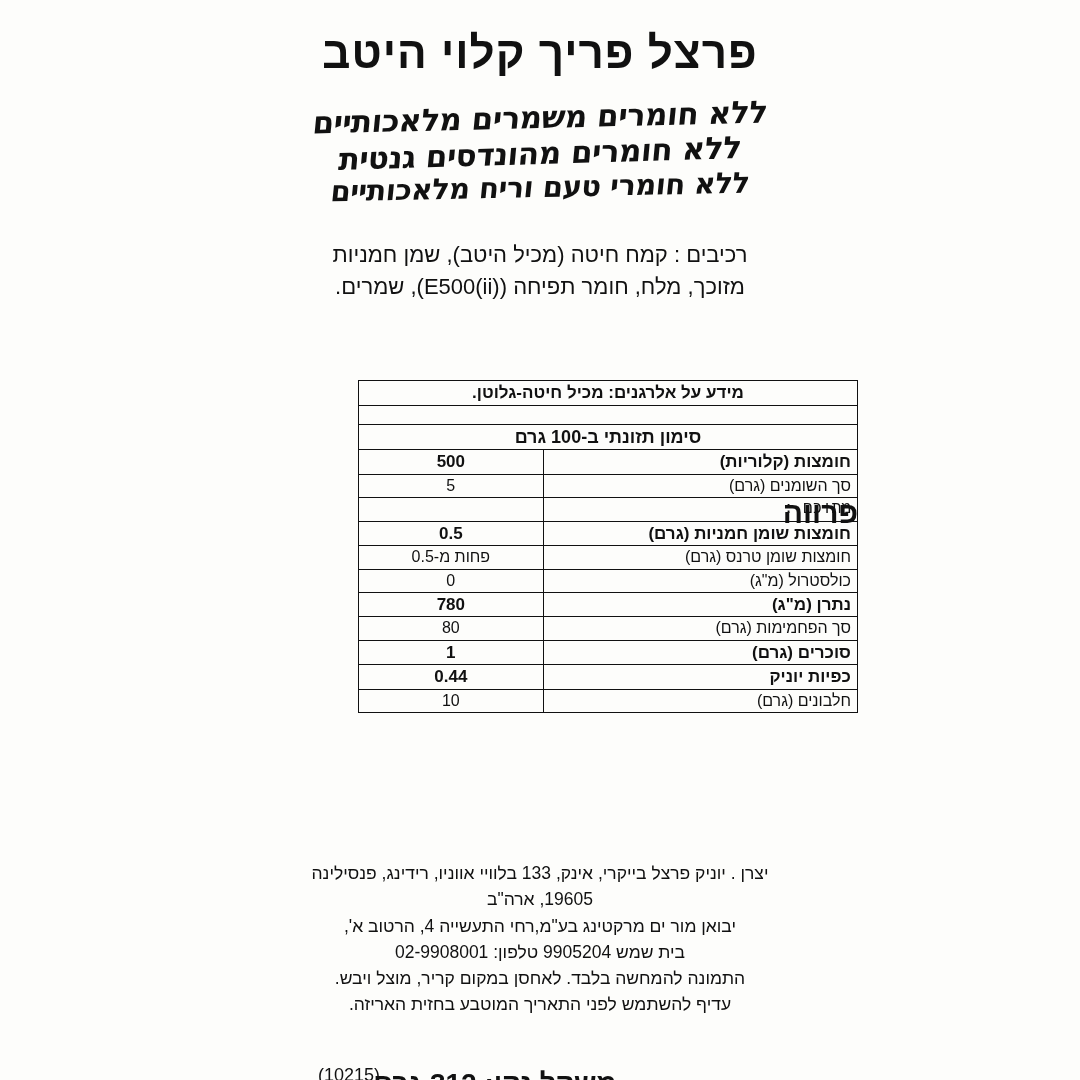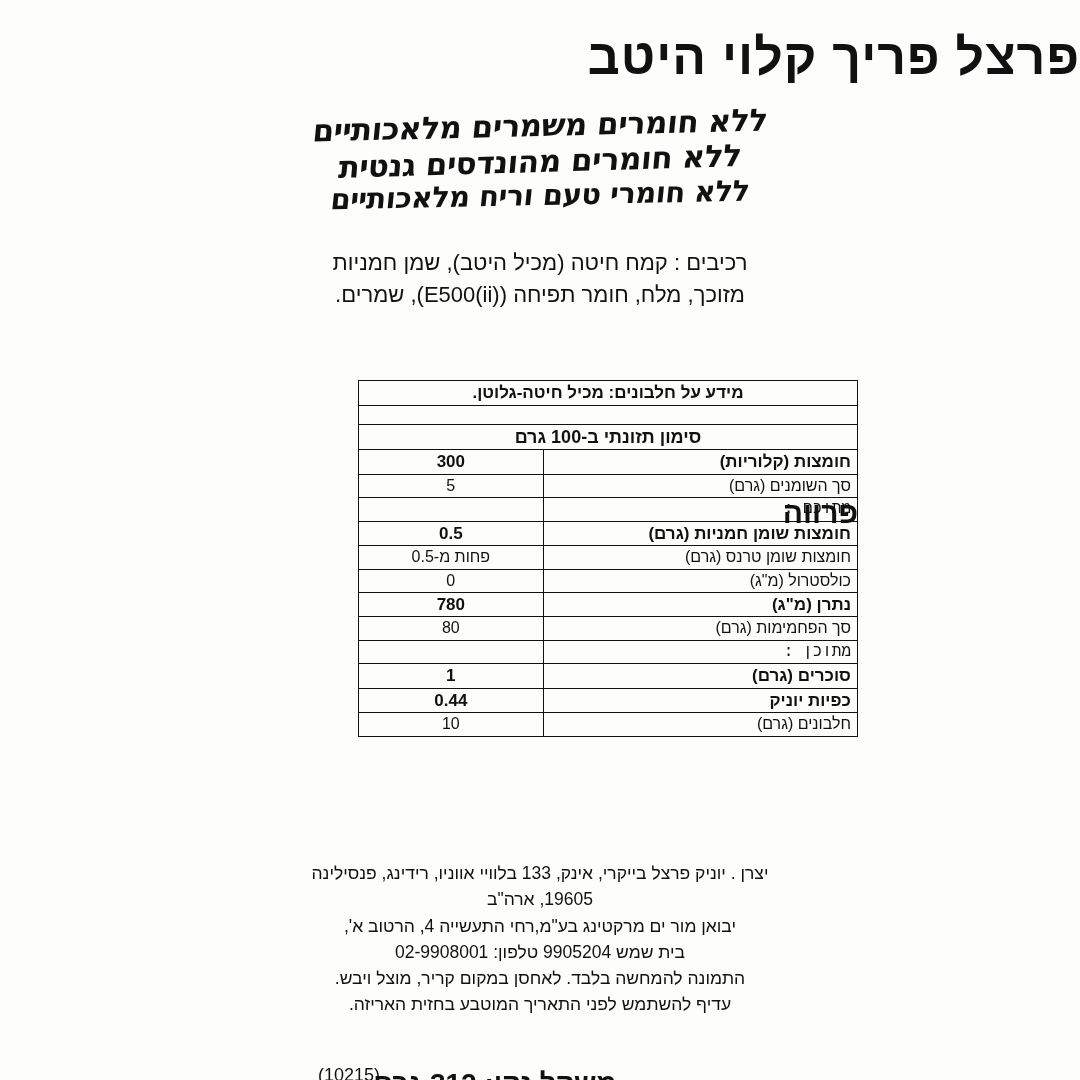--- a/index.html
+++ b/index.html
@@ -18,22 +18,22 @@
   .page {
     position: relative;
     width: 1080px;
     height: 1080px;
     box-sizing: border-box;
     padding: 0;
   }
 
   
   .product-title {
-    text-align: right;
-    font-size: 50px;
+    text-align: center;
+    font-size: 44px;
     font-weight: bold;
     letter-spacing: 1px;
     margin-top: 28px;
     direction: rtl;
   }
 
   
   .handwritten-block {
     margin-top: 22px;
     text-align: center;
@@ -181,32 +181,32 @@
     <div>רכיבים : קמח חיטה (מכיל היטב), שמן חמניות</div>
     <div>מזוכך, מלח, חומר תפיחה (E500(ii)), שמרים.</div>
   </div>
 
   <div class="pareve">פרווה</div>
 
   <div class="table-wrap">
     <table class="nutrition">
       <tbody>
         <tr class="allergen-row">
-          <td colspan="2">מידע על חלבונים: מכיל  חיטה-גלוטן.</td>
+          <td colspan="2">מידע על אלרגנים: מכיל  חיטה-גלוטן.</td>
         </tr>
         <tr class="spacer-row">
             <td colspan="2"></td>
           </tr>
         <tr class="hdr-row">
           <td colspan="2">סימון תזונתי ב-100 גרם</td>
         </tr>
 
         <tr>
           <td class="label bold">חומצות (קלוריות)</td>
-          <td class="value bold">300</td>
+          <td class="value bold">500</td>
         </tr>
         <tr>
           <td class="label sub">סך השומנים (גרם)</td>
           <td class="value sub">5</td>
         </tr>
         <tr>
           <td class="label sub indent-colon">מתוכם :</td>
           <td class="value sub"></td>
         </tr>
         <tr>
@@ -221,24 +221,20 @@
           <td class="label sub">כולסטרול (מ"ג)</td>
           <td class="value sub">0</td>
         </tr>
         <tr>
           <td class="label bold">נתרן (מ"ג)</td>
           <td class="value bold">780</td>
         </tr>
         <tr>
           <td class="label sub">סך הפחמימות (גרם)</td>
           <td class="value sub">80</td>
-        </tr>
-        <tr>
-          <td class="label sub indent-colon">מתוכן :</td>
-          <td class="value sub"></td>
         </tr>
         <tr>
           <td class="label bold">סוכרים (גרם)</td>
           <td class="value bold">1</td>
         </tr>
         <tr>
           <td class="label bold">כפיות יוניק</td>
           <td class="value bold">0.44</td>
         </tr>
         <tr>

